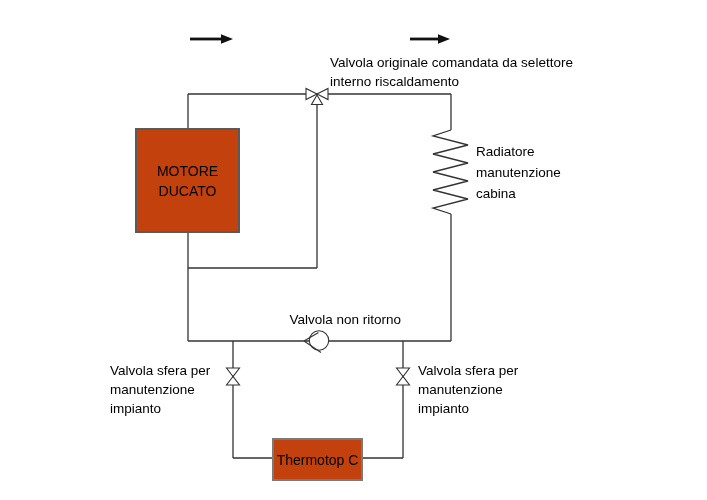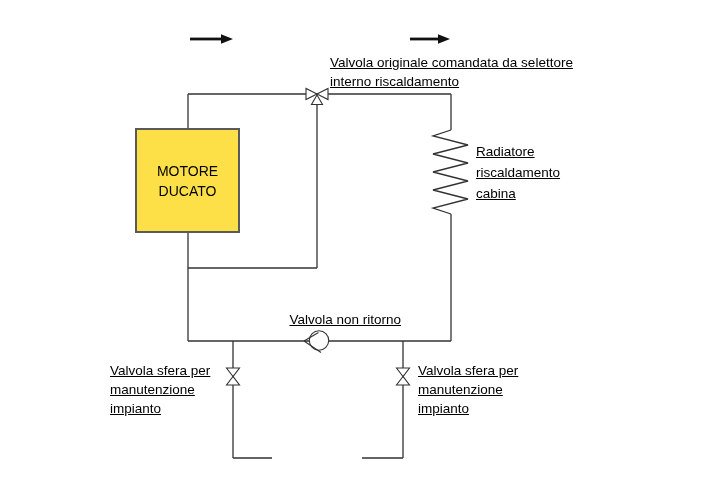--- a/index.html
+++ b/index.html
@@ -58,30 +58,29 @@
     text-align: center;
     font-size: 21px;
     line-height: 26px;
     color: var(--text);
   }
   .lbl {
     position: absolute;
     font-size: 13.5px;
     line-height: 19px;
     color: var(--text);
-    text-decoration: underline;
   }
   .lbl-top-valve   { left: 330px; top: 53px;  width: 280px; }
   .lbl-radiator    { left: 476px; top: 141px; width: 112px; line-height: 21px; }
   .lbl-check-valve { left: 237px; top: 310px; width: 164px; text-align: right; }
   .lbl-ball-left   { left: 110px; top: 361px; width: 116px; }
   .lbl-ball-right  { left: 418px; top: 361px; width: 116px; }
   .comp-box {
     position: absolute;
-    background: #fde047;
+    background: #c2410c;
     border: 2px solid var(--box-border);
     display: flex;
     align-items: center;
     justify-content: center;
     text-align: center;
     font-size: 14px;
     line-height: 20px;
     color: var(--text);
   }
   .engine-box { left: 135px; top: 128px; width: 105px; height: 105px; }
@@ -148,25 +147,28 @@
 
     <g>
       <polygon class="sym" points="403,376.5 396.5,368 409.5,368"></polygon>
       <polygon class="sym" points="403,376.5 396.5,385 409.5,385"></polygon>
     </g>
   </svg>
 
   <div class="comp-box engine-box">
     <span>MOTORE DUCATO</span>
   </div>
+  <div class="comp-box heater-box">
+    <span>Thermotop C</span>
+  </div>
 
 
   <div class="lbl lbl-top-valve">Valvola originale comandata da selettore interno riscaldamento</div>
 
-  <div class="lbl lbl-radiator">Radiatore riscaldamento cabina</div>
+  <div class="lbl lbl-radiator">Radiatore manutenzione cabina</div>
 
   <div class="lbl lbl-check-valve">Valvola non ritorno</div>
 
   <div class="lbl lbl-ball-left">Valvola sfera per manutenzione impianto</div>
 
   <div class="lbl lbl-ball-right">Valvola sfera per manutenzione impianto</div>
 
 </div>
 
 </body></html>

